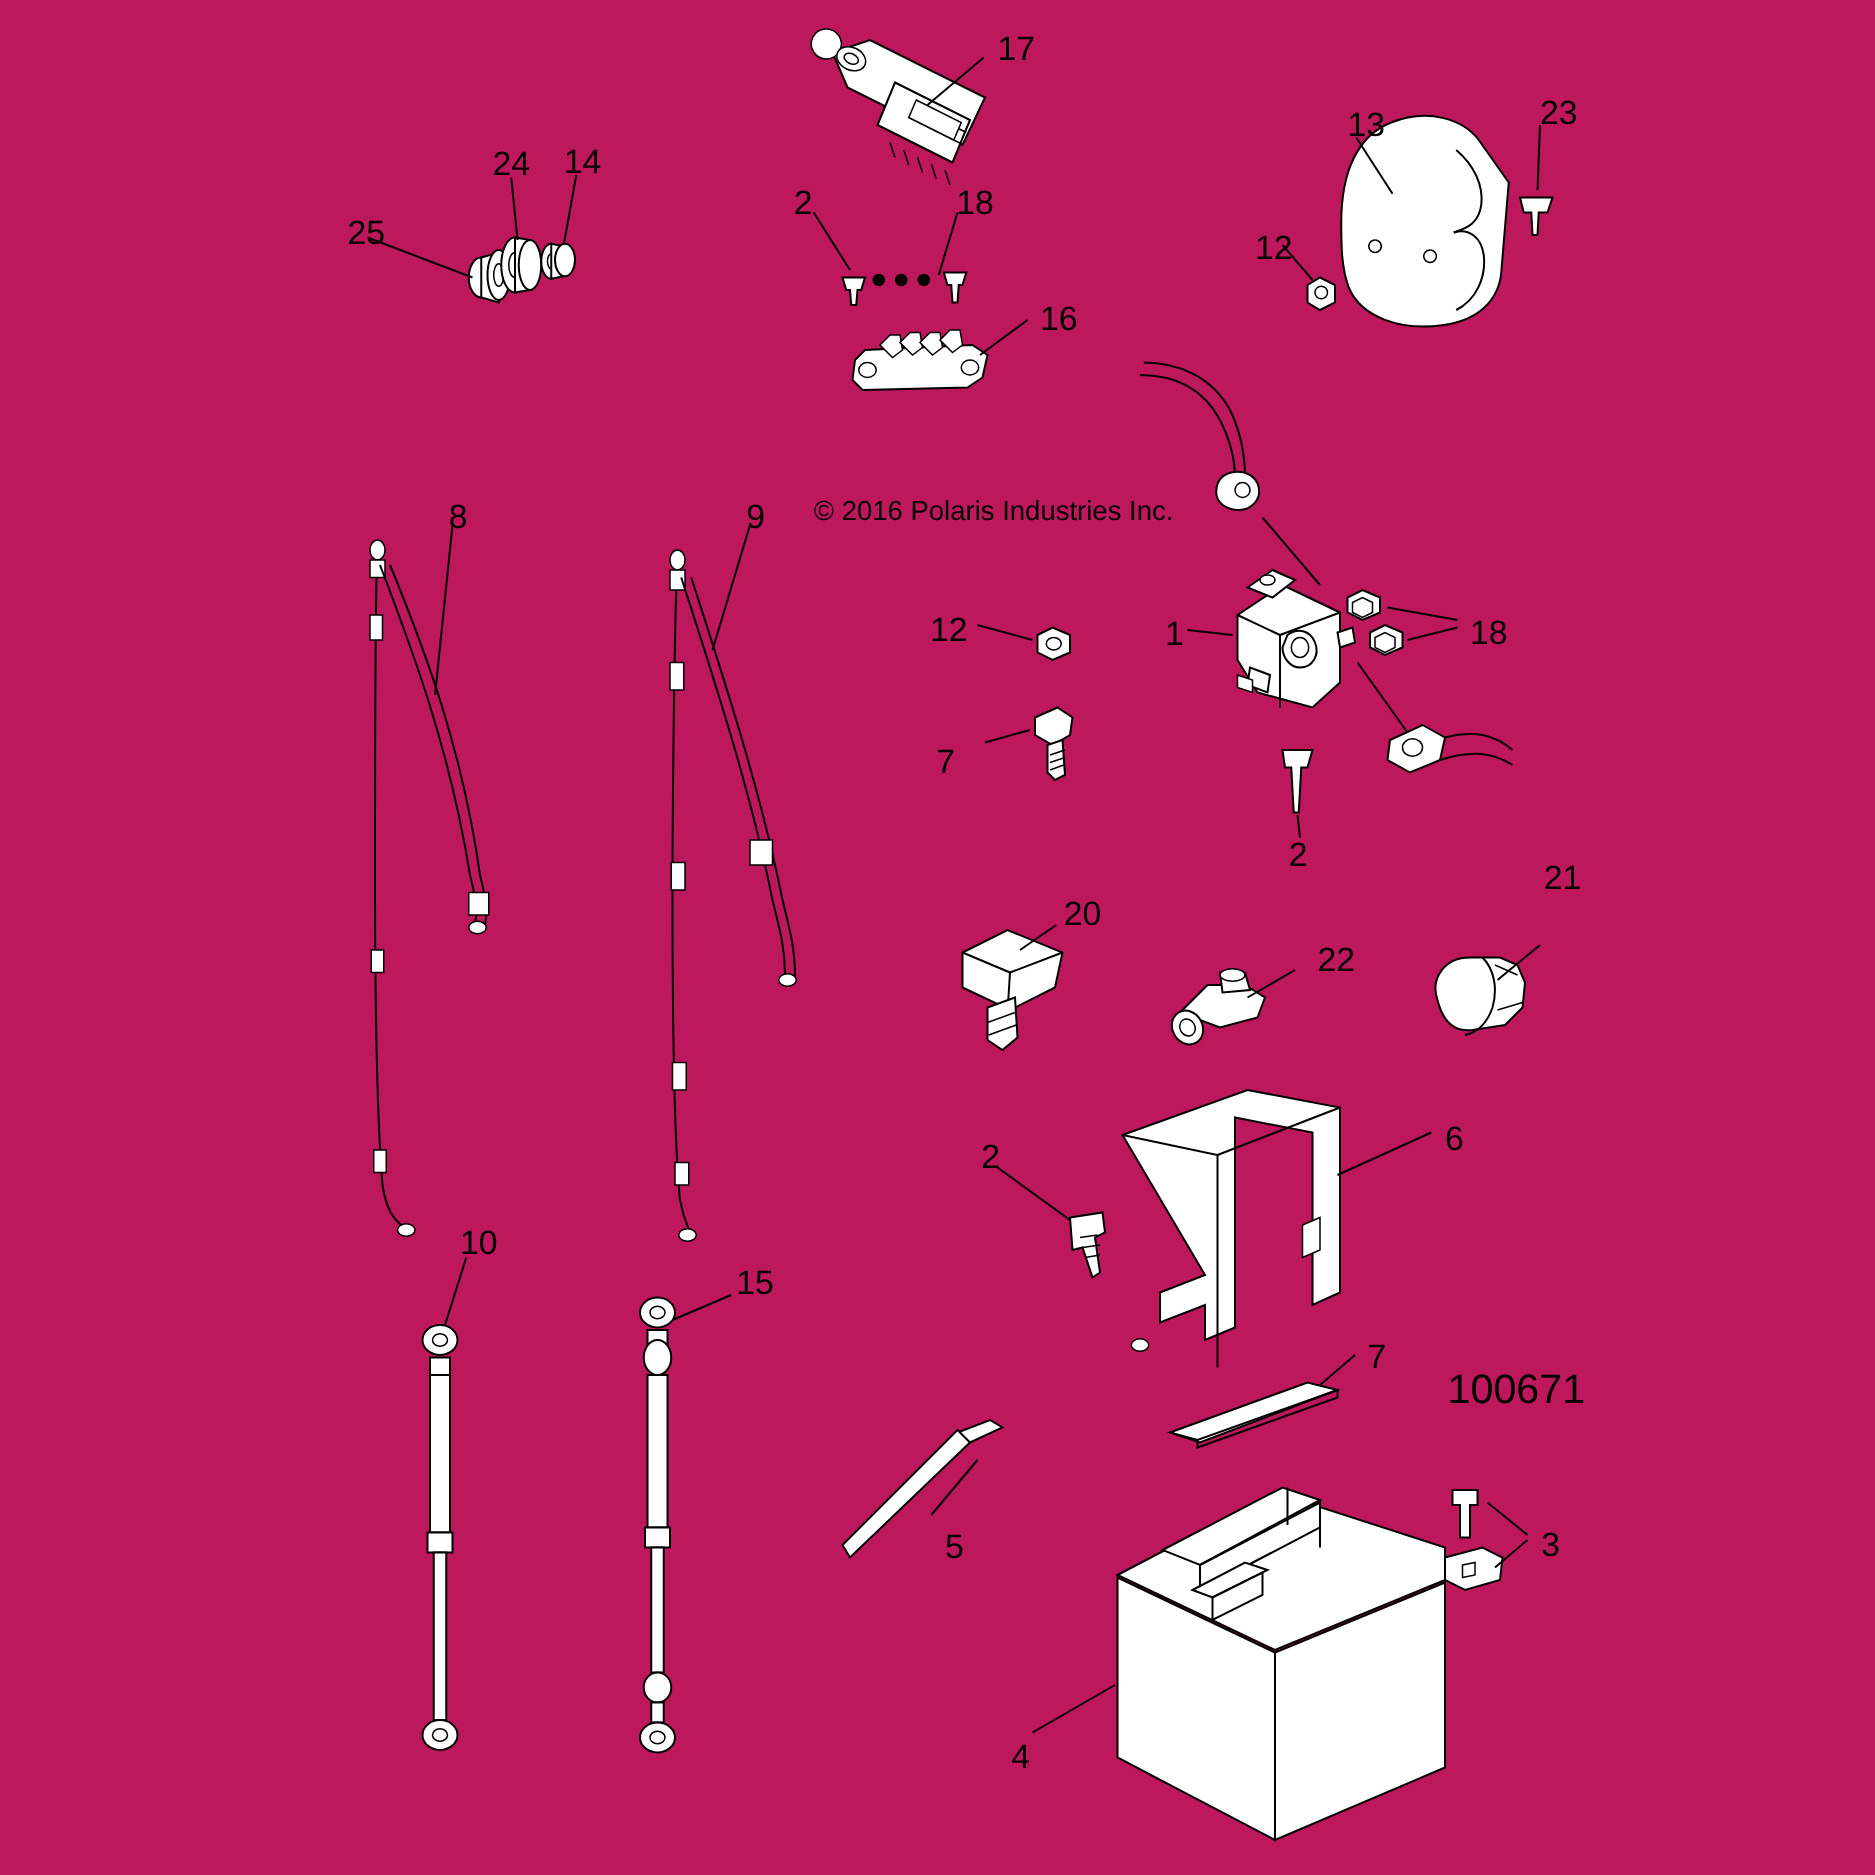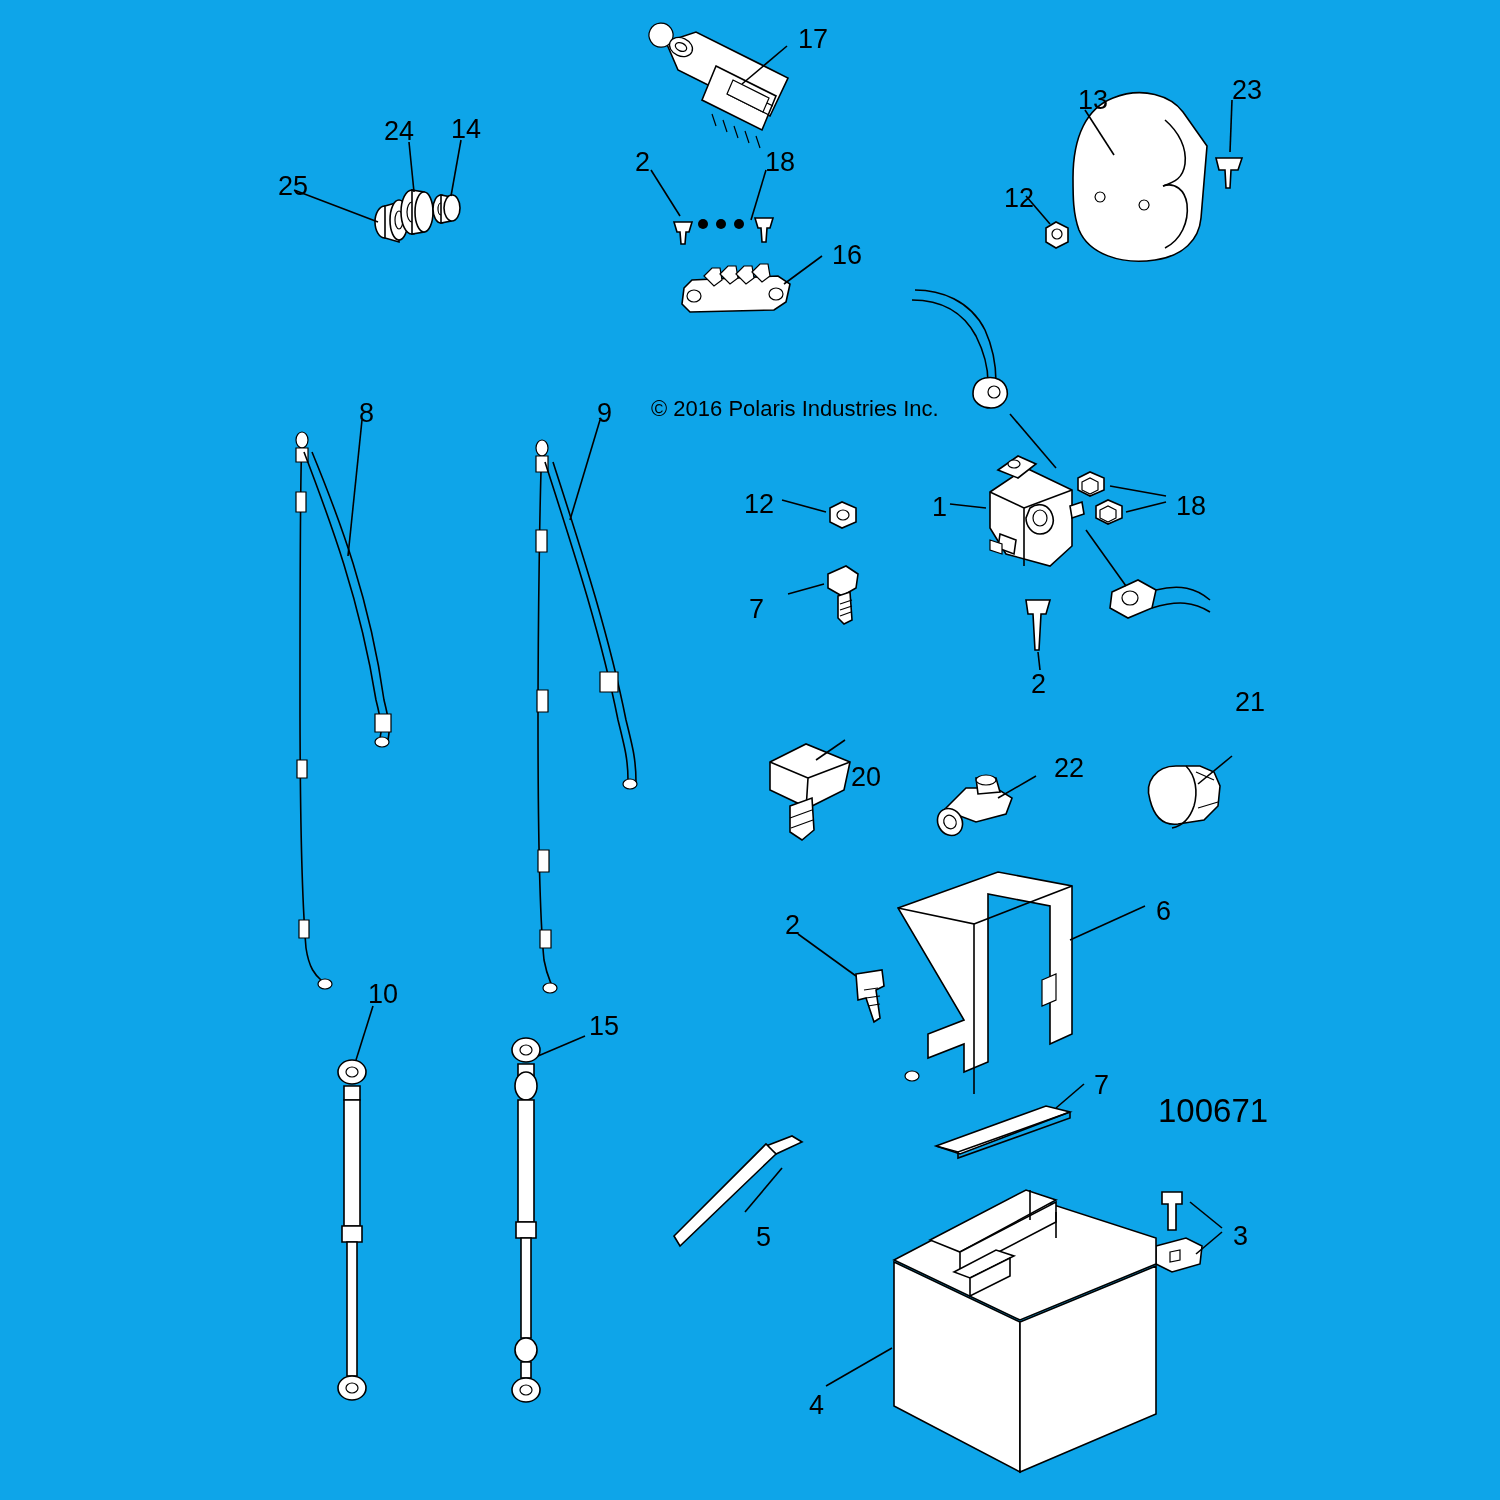--- a/index.html
+++ b/index.html
@@ -4,21 +4,21 @@
 <style>
   html, body {
     margin: 0;
     padding: 0;
     background: #ffffff;
   }
   #sheet {
     position: relative;
     width: 1500px;
     height: 1500px;
-    background: #0ea5e9;
+    background: #be185d;
     font-family: "Liberation Sans", sans-serif;
     overflow: hidden;
   }
   .callout {
     position: absolute;
     font-size: 27px;
     color: #000000;
     font-family: "Liberation Sans", sans-serif;
     white-space: nowrap;
     line-height: 1;
@@ -314,35 +314,35 @@
       <path class="fillw" d="M970 1278 l40 -20 l0 18 l-40 20 z"></path>
       <path class="ln" d="M1030 1190 l0 30 M1056 1212 l0 26"></path>
       <path class="ln" d="M826 1386 L892 1348"></path>
     </g>
 
   </svg>
 
   <div class="callout" style="left:798px; top:26px;">17</div>
   <div class="callout" style="left:1078px; top:87px;">13</div>
   <div class="callout" style="left:1232px; top:77px;text-align:center;">23</div>
-  <div class="callout" style="left:384px; top:118px;">24</div>
+  <div class="callout" style="left:394px; top:118px;">24</div>
   <div class="callout" style="left:451px; top:116px;">14</div>
   <div class="callout" style="left:635px; top:149px;">2</div>
   <div class="callout" style="left:765px; top:149px;">18</div>
   <div class="callout" style="left:1004px; top:185px;">12</div>
   <div class="callout" style="left:278px; top:173px;">25</div>
   <div class="callout" style="left:832px; top:242px;">16</div>
   <div class="callout" style="left:359px; top:400px;">8</div>
   <div class="callout" style="left:597px; top:400px;">9</div>
   <div class="callout" style="left:744px; top:491px;">12</div>
   <div class="callout" style="left:932px; top:494px;">1</div>
   <div class="callout" style="left:1176px; top:493px;">18</div>
   <div class="callout" style="left:749px; top:596px;">7</div>
   <div class="callout" style="left:1031px; top:671px;">2</div>
-  <div class="callout" style="left:851px; top:718px;margin-top:46px;">20</div>
+  <div class="callout" style="left:851px; top:718px;">20</div>
   <div class="callout" style="left:1235px; top:689px;">21</div>
   <div class="callout" style="left:1041px; top:755px;margin-left:13px;">22</div>
   <div class="callout" style="left:785px; top:912px;">2</div>
   <div class="callout" style="left:1156px; top:898px;">6</div>
   <div class="callout" style="left:368px; top:981px;">10</div>
   <div class="callout" style="left:589px; top:1013px;">15</div>
   <div class="callout" style="left:1094px; top:1072px;">7</div>
   <div class="callout" style="left:756px; top:1224px;">5</div>
   <div class="callout" style="left:1233px; top:1223px;">3</div>
   <div class="callout" style="left:809px; top:1392px;">4</div>

